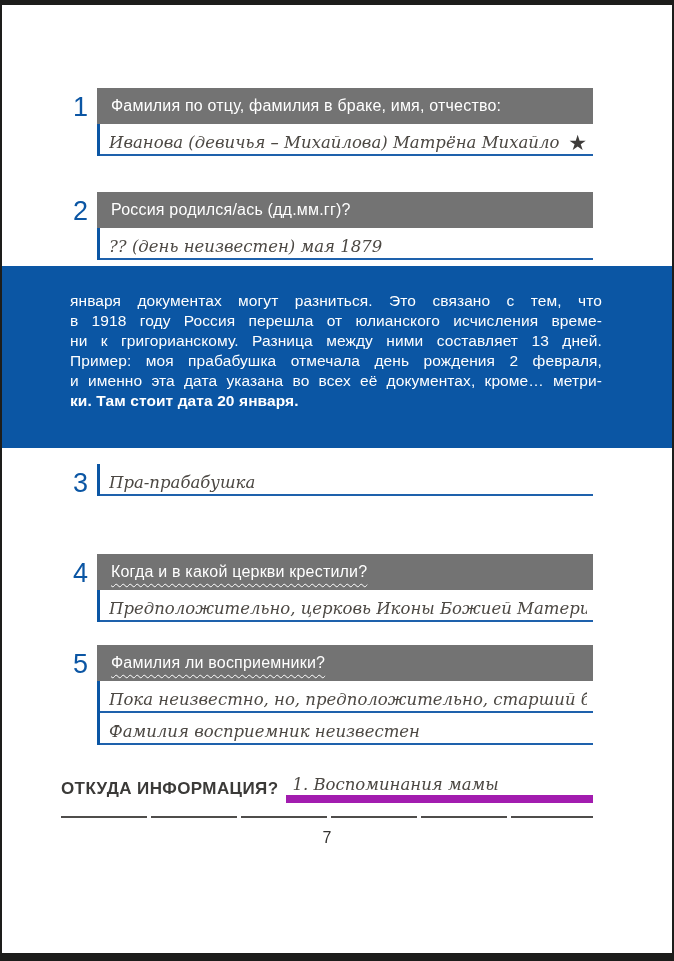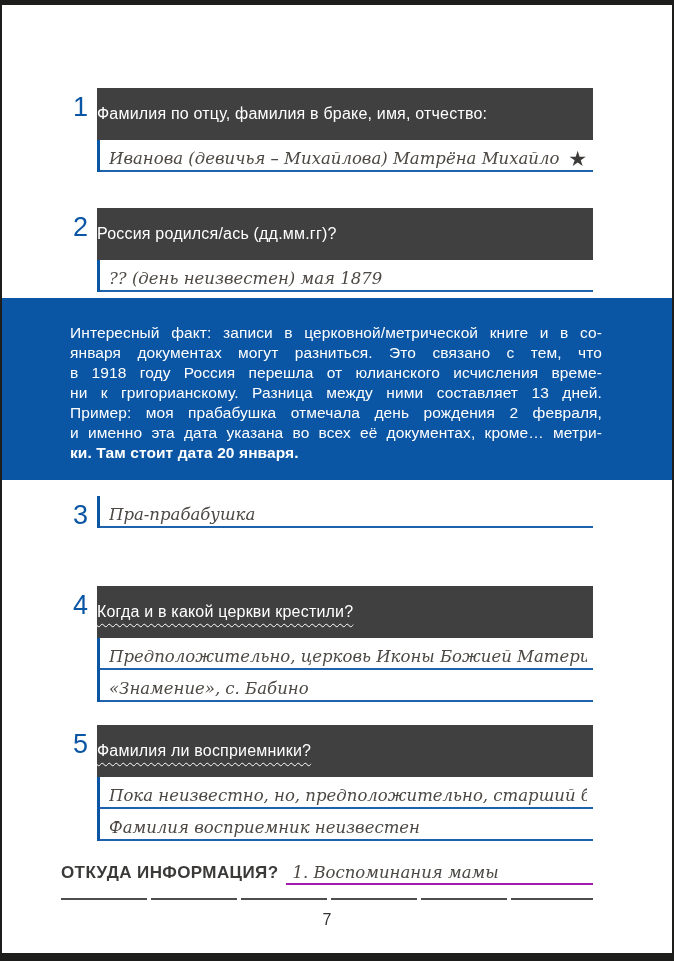--- a/index.html
+++ b/index.html
@@ -23,23 +23,24 @@
   .q-block { display:flex; }
   .q-num {
     width:36px; height:38px; flex:0 0 36px;
     display:flex; align-items:center; justify-content:flex-end;
     padding-right:9px;
     color:#0b56a4;
     font-size:27px; line-height:1;
   }
   .q-right { flex:1; min-width:0; }
   .q-bar {
-    height:52px;
-    background:#404040;
+    height:36px;
+    background:#737373;
     display:flex; align-items:center;
+    padding-left:14px;
   }
   .q-label {
     color:#ffffff;
     font-size:16px;
     letter-spacing:.2px;
     white-space:nowrap;
   }
   .q-label.wavy {
     text-decoration-line:underline;
     text-decoration-style:wavy;
@@ -88,35 +89,35 @@
     font-size:15.5px;
     line-height:20px;
     text-align:justify;
     text-align-last:justify;
     letter-spacing:.1px;
   }
   .fb-line:last-child { text-align-last:left;font-weight:bold; }
 
   
   .source-row {
-    margin-top:22px;
-    display:flex; align-items:flex-start;
+    margin-top:30px;
+    display:flex; align-items:center;
   }
   .source-label {
     font-weight:bold;
     font-size:17px;
     color:#3b3a38;
     letter-spacing:.4px;
     white-space:nowrap;
     padding-bottom:1px;
   }
   .source-answer {
     flex:1;
     margin-left:8px;
-    border-bottom:2px solid #a21caf;
+    border-bottom:8px solid #a21caf;
     padding:0 0 1px 6px;
   }
   .source-line2 {
     margin-top:13px;
     height:2px;
     background:repeating-linear-gradient(90deg,#4f4d4b 0 86px,transparent 86px 90px);
   }
   .page-num {
     margin-top:11px;
     text-align:center;
@@ -155,21 +156,20 @@
       <div class="q-answers">
               <div class="q-answer">
                 <span class="hand">?? (день неизвестен) мая 1879</span>
               </div>
             </div>
     </div>
   </div>
 </div>
 
     <div class="fact-box">
-        <div class="fb-line">Интересный факт: записи в церковной/метрической книге и в со-</div>
         <div class="fb-line">января документах могут разниться. Это связано с тем, что</div>
         <div class="fb-line">в 1918 году Россия перешла от юлианского исчисления време-</div>
         <div class="fb-line">ни к григорианскому. Разница между ними составляет 13 дней.</div>
         <div class="fb-line">Пример: моя прабабушка отмечала день рождения 2 февраля,</div>
         <div class="fb-line">и именно эта дата указана во всех её документах, кроме… метри-</div>
         <div class="fb-line">ки. Там стоит дата 20 января.</div>
       </div>
 
     <div id="questions-bottom">
   <div class="q-block q3">
@@ -186,23 +186,20 @@
   <div class="q-block q4">
     <div class="q-num">4</div>
     <div class="q-right">
       <div class="q-bar">
         <span class="q-label wavy">Когда и в какой церкви крестили?</span>
       </div>
       <div class="q-answers">
               <div class="q-answer">
                 <span class="hand">Предположительно, церковь Иконы Божией Матери</span>
               </div>
-              <div class="q-answer">
-                <span class="hand">«Знамение», с. Бабино</span>
-              </div>
             </div>
     </div>
   </div>
 
   <div class="q-block q5">
     <div class="q-num">5</div>
     <div class="q-right">
       <div class="q-bar">
         <span class="q-label wavy">Фамилия ли восприемники?</span>
       </div>

